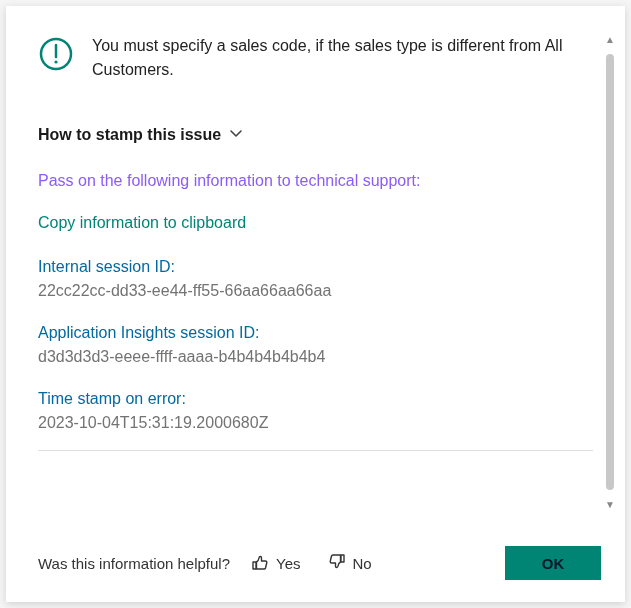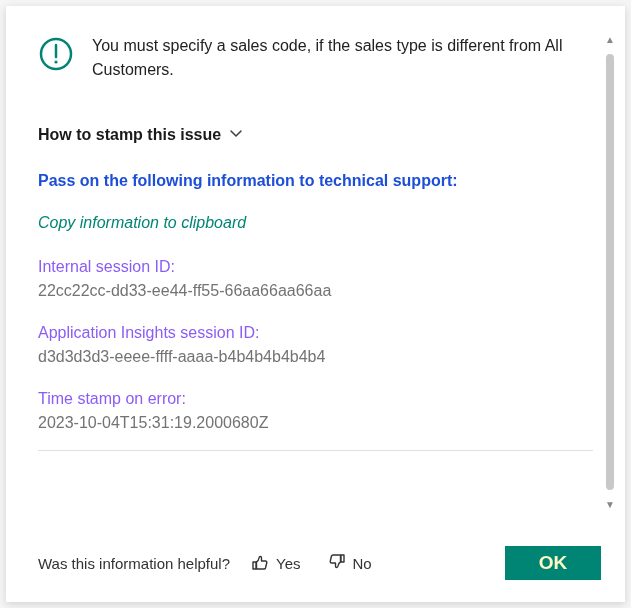--- a/index.html
+++ b/index.html
@@ -48,41 +48,40 @@
       display: inline-flex;
       align-items: center;
       gap: 8px;
       margin-bottom: 28px;
     }
     .chev {
       display: inline-block;
     }
     .support-heading {
       font-size: 16px;
-      font-weight: 700;
-      color: #1d4ed8;
+      font-weight: 400;
+      color: #8b5cf6;
       margin-bottom: 24px;
     }
     .copy-link {
       font-size: 16px;
       color: #008575;
       cursor: pointer;
       margin-bottom: 26px;
       display: inline-block;
-      font-style: italic;
     }
     .info-block {
       margin-bottom: 24px;
     }
     .info-block-last {
       margin-bottom: 18px;
     }
     .info-label {
       font-size: 16px;
-      color: #8b5cf6;
+      color: #0369a1;
       margin-bottom: 6px;
     }
     .info-value {
       font-size: 16px;
       color: #737373;
       word-break: break-all;
     }
     .hr {
       border: none;
       border-top: 1px solid #e0e0e0;
@@ -103,25 +102,25 @@
       align-items: center;
       gap: 6px;
       font-size: 15px;
       color: #333;
       cursor: pointer;
       padding: 4px 6px;
     }
     .spacer { flex: 1; }
     .ok-btn {
       background: #008575;
-      color: #fef9c3;
+      color: #0f172a;
       border: none;
       width: 96px;
       height: 34px;
-      font-size: 19px;
+      font-size: 15px;
       font-weight: 600;
       cursor: pointer;
     }
     .scroll-arrow {
       position: absolute;
       right: 10px;
       font-size: 10px;
       color: #888;
       cursor: pointer;
     }

